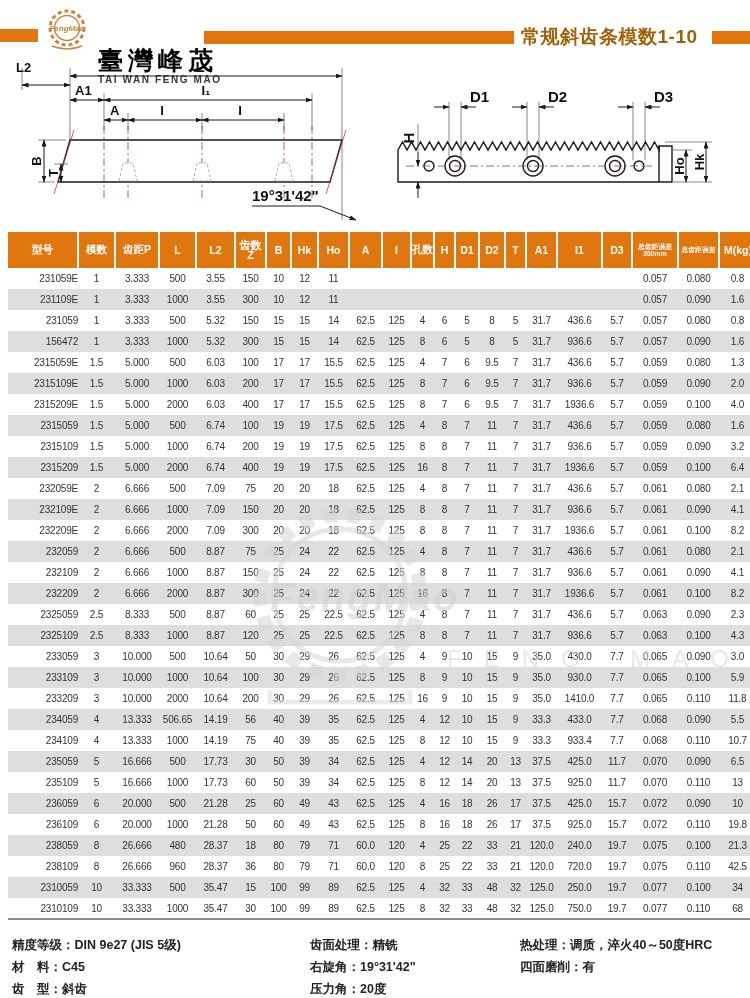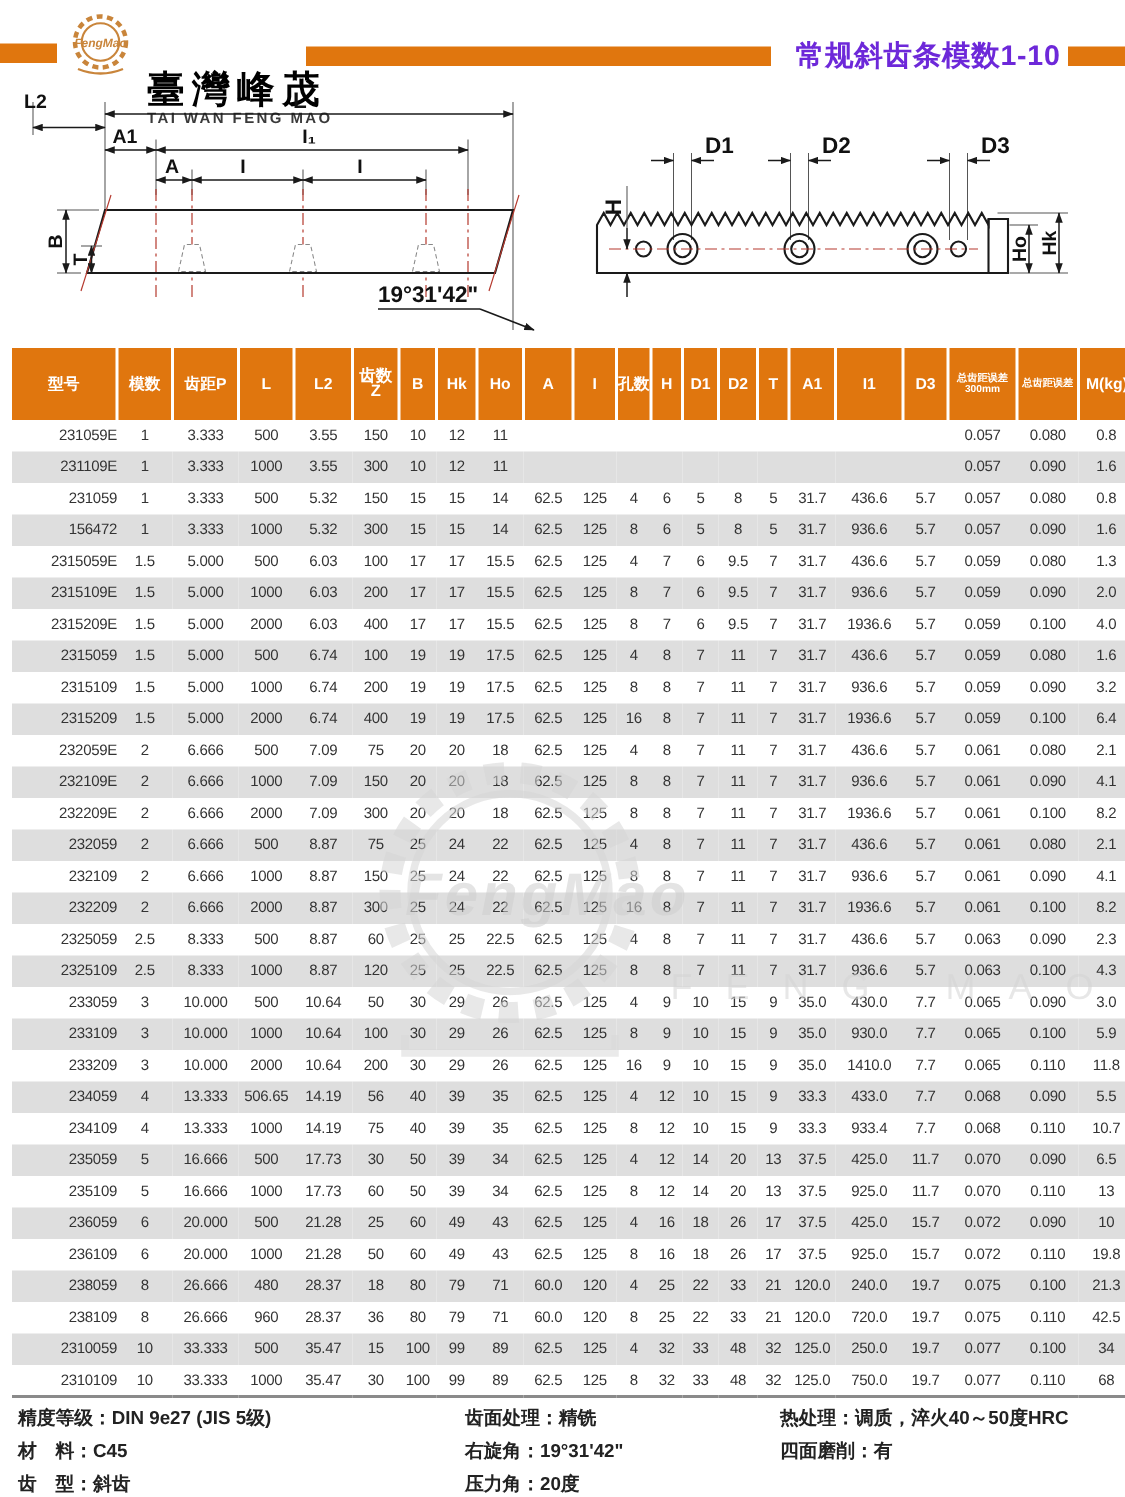--- a/index.html
+++ b/index.html
@@ -9,36 +9,36 @@
   
   .hdr { position:absolute; top:0; left:0; width:750px; height:58px; }
   .bar { position:absolute; background:#e0760e; }
   .bar-left   { left:0;   top:29px; width:38px;  height:13px; }
   .bar-mid    { left:204px;top:31px; width:310px; height:13px; }
   .bar-right  { left:712px;top:31px; width:38px;  height:13px; }
   .logo { position:absolute; left:42px; top:4px; width:50px; height:50px; }
   .brand { position:absolute; left:98px; top:7px; }
   .brand-cn { font-size:25px; font-weight:bold; color:#000000; letter-spacing:5px; line-height:26px;margin-top:40px; }
   .brand-en { font-size:10px; font-weight:bold; color:#3a3a3a; letter-spacing:1.6px; line-height:14px; }
-  .page-title { position:absolute; left:521px; top:24px; width:186px; font-size:19px; font-weight:bold; color:#6d28d9; letter-spacing:0.5px; text-align:right; }
+  .page-title { position:absolute; left:521px; top:24px; width:186px; font-size:19px; font-weight:bold; color:#a16207; letter-spacing:0.5px; text-align:left; }
 
   
   .draw-wrap { position:absolute; top:60px; left:0; width:750px; height:170px; }
   svg text { font-family:"Liberation Sans","DejaVu Sans",sans-serif; fill:#111; }
   .dimtxt { font-size:13px; font-weight:bold; }
   .dimtxt-lg { font-size:15px; font-weight:bold; }
   .thin { stroke:#555; stroke-width:0.7; }
   .dim  { stroke:#1a1a1a; stroke-width:1; }
   .edge { stroke:#1a1a1a; stroke-width:1.4; fill:none; }
   .redl { stroke:#b5392e; stroke-width:0.8; stroke-dasharray:8 3 2 3; fill:none; }
   .reds { stroke:#b5392e; stroke-width:0.8; fill:none; }
 
   
   .spec-table { position:absolute; top:232px; left:8px; width:734px; border-collapse:collapse; table-layout:fixed; border-bottom:2px solid #8a8a8a; }
-  .spec-table th { background:#e0760e; color:#ffffff; font-weight:bold; font-size:10.5px; height:48px; text-align:center; vertical-align:middle; border-left:2px solid #ffffff; white-space:pre-line; padding:0; }
+  .spec-table th { background:#e0760e; color:#ffffff; font-weight:bold; font-size:10.5px; height:36px; text-align:center; vertical-align:middle; border-left:2px solid #ffffff; white-space:pre-line; padding:0; }
   .spec-table th:first-child { border-left:none; }
   .spec-table th.th-two { font-size:11px; line-height:10px; }
   .spec-table th.th-tiny { font-size:6.8px; line-height:7.5px; }
   .spec-table td { font-size:10px; height:21px; text-align:center; vertical-align:middle; color:#333; padding:0; letter-spacing:-0.2px; }
   .spec-table td:first-child { text-align:right; padding-left:21px; }
   .spec-table tbody tr:nth-child(even) { background:#dedede; }
 
   
   .spec-table th:nth-child(1){width:70px}.spec-table th:nth-child(2){width:37px}
   .spec-table th:nth-child(3){width:44px}.spec-table th:nth-child(4){width:37px}

